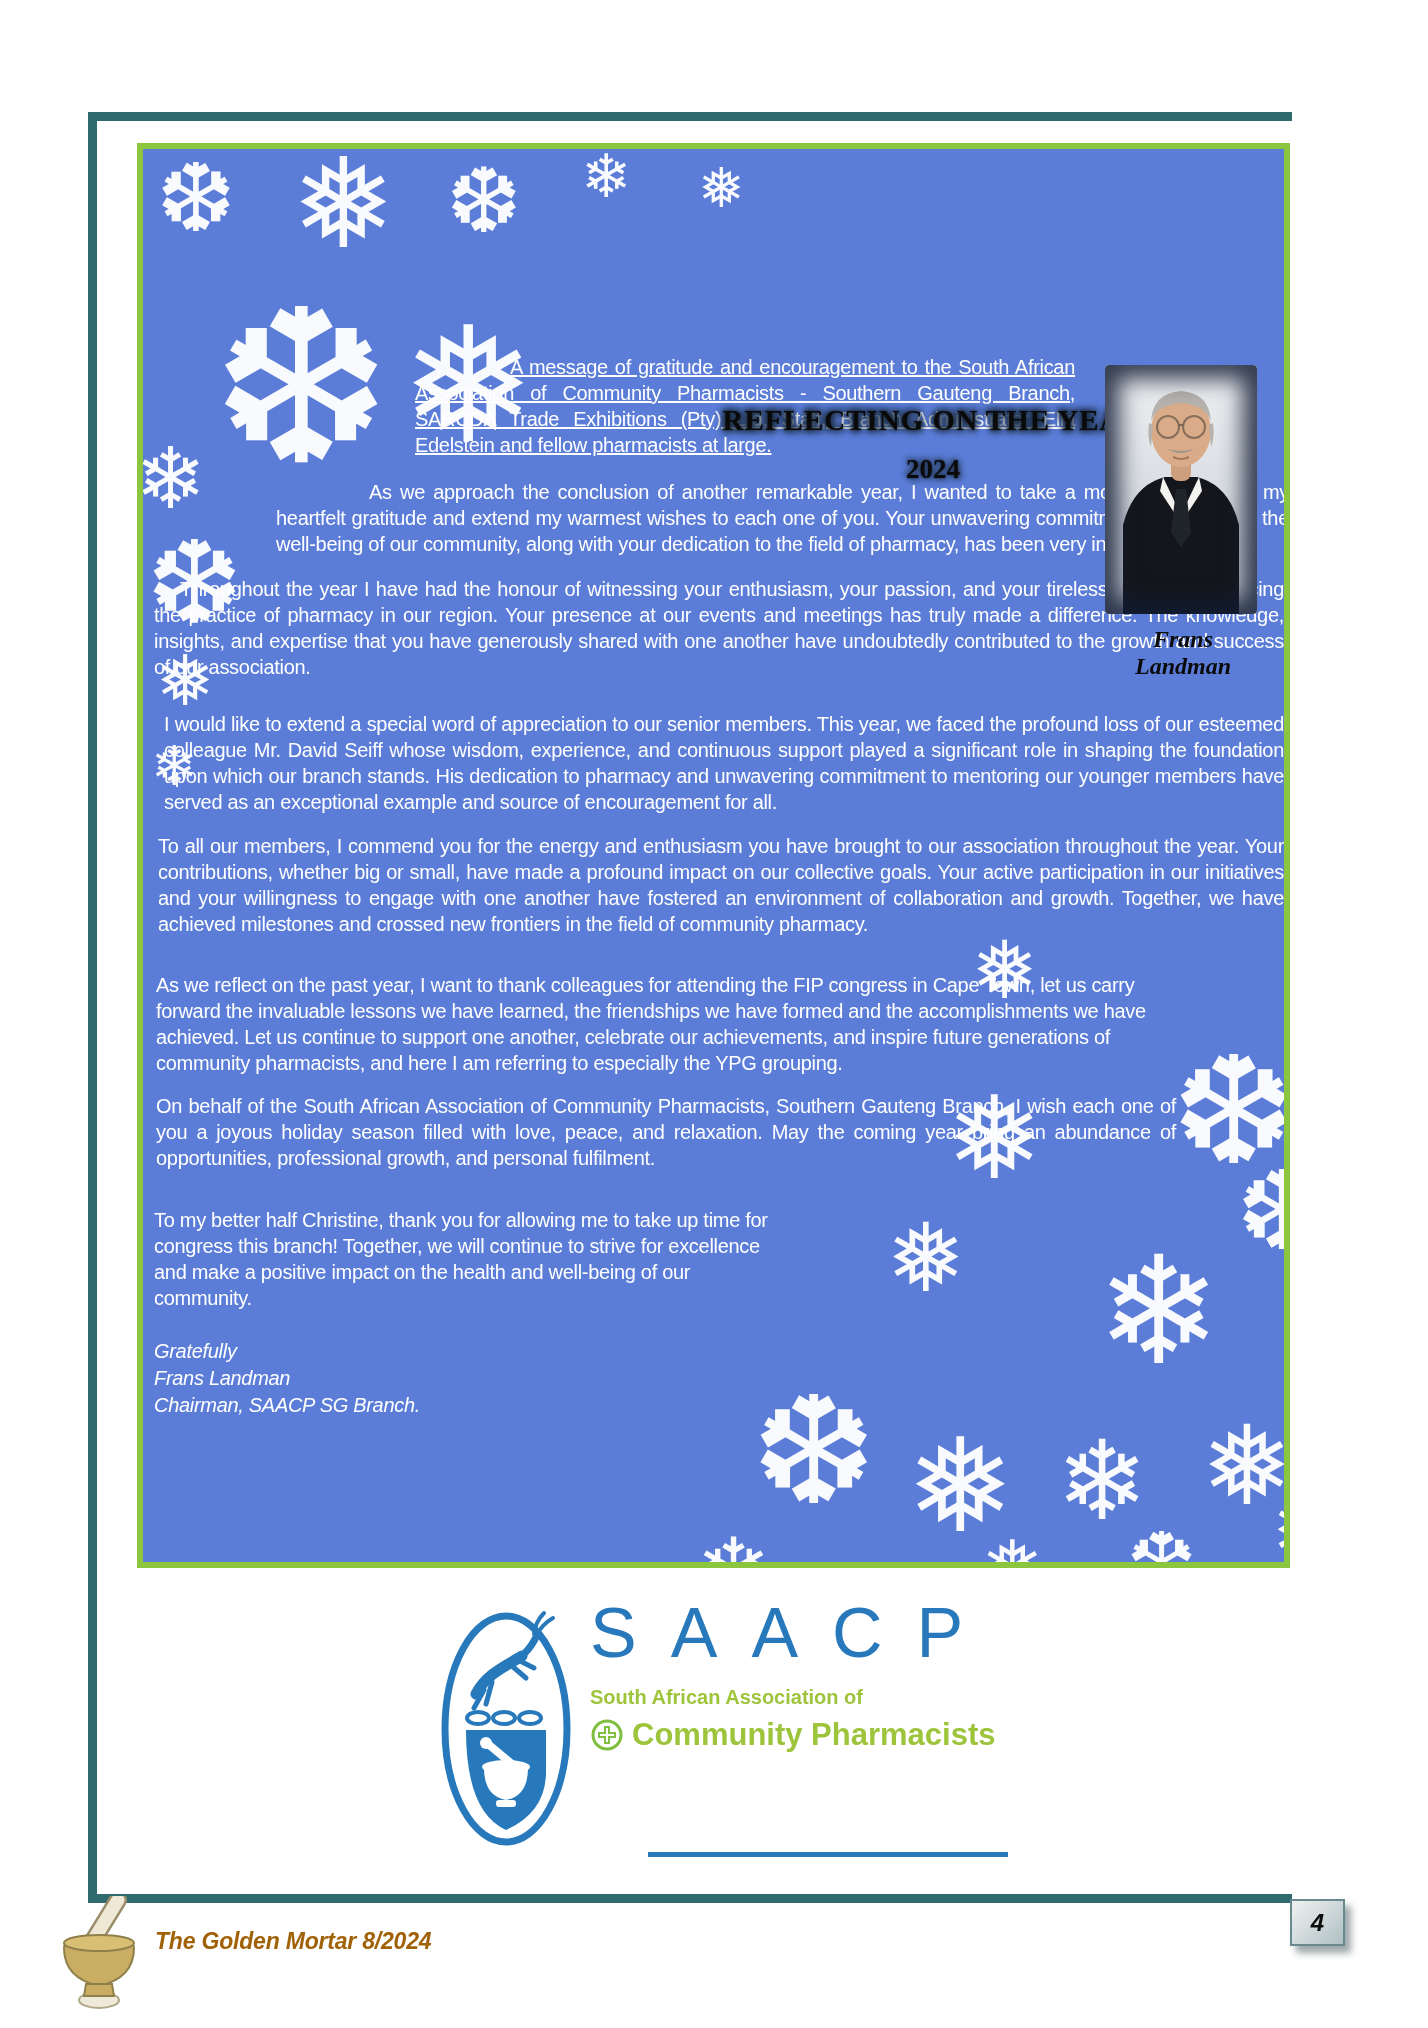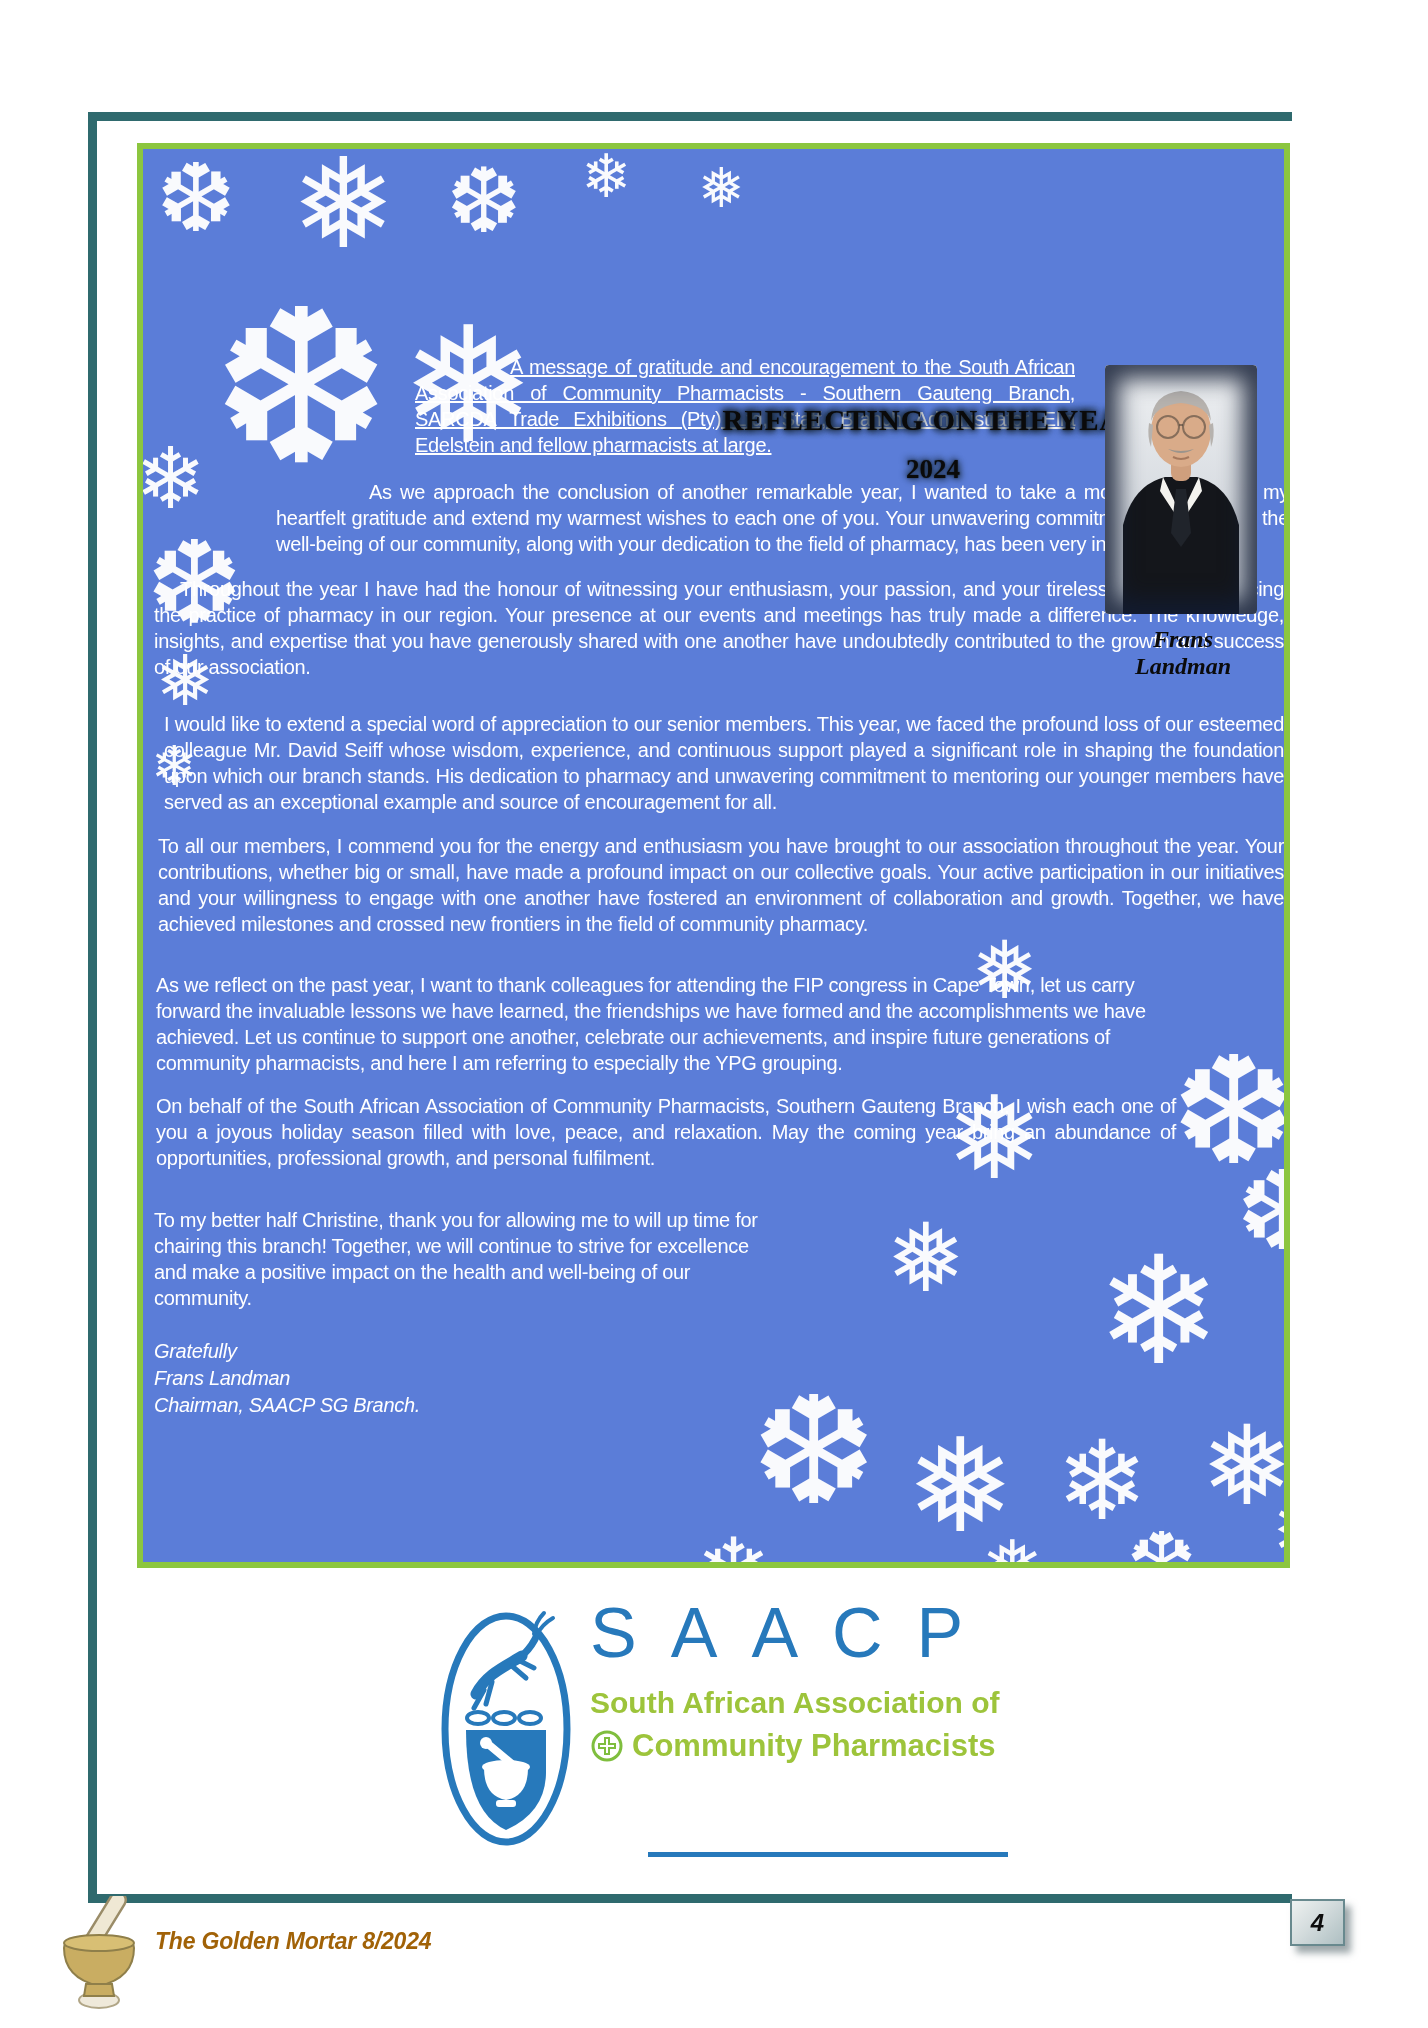--- a/index.html
+++ b/index.html
@@ -34,21 +34,21 @@
   
   .para{color:#ffffff;font-size:20px;line-height:26px;letter-spacing:-0.3px;white-space:normal;}
   .just{text-align:justify;}
   .sig{color:#ffffff;font-size:20px;line-height:27px;letter-spacing:-0.3px;white-space:pre-line;}
   
   .logo-block{position:absolute;left:440px;top:1598px;width:600px;height:280px;}
   .emblem{position:absolute;left:0;top:12px;}
   .logo-text{position:absolute;left:150px;top:0;width:450px;}
   .logo-acronym{font-size:70px;font-weight:400;letter-spacing:34px;color:var(--saacp_blue);
         line-height:1.0;white-space:nowrap;}
-  .logo-line1{margin-top:18px;font-size:30px;font-weight:bold;color:var(--saacp_green);white-space:nowrap;}
+  .logo-line1{margin-top:18px;font-size:20px;font-weight:bold;color:var(--saacp_green);white-space:nowrap;}
   .logo-line2-row{margin-top:8px;display:flex;align-items:center;gap:8px;}
   .logo-line2{font-size:31px;font-weight:bold;color:var(--saacp_green);white-space:nowrap;}
   .logo-underline{position:absolute;left:208px;top:254px;width:360px;height:5px;background:var(--saacp_blue);}
   
   .mortar-icon{position:absolute;left:56px;top:1896px;}
   .footer-title{position:absolute;left:155px;top:1928px;font-size:23px;font-weight:bold;font-style:italic;
         color:#a16207;letter-spacing:-0.2px;}
   .page-badge{position:absolute;left:1290px;top:1899px;width:55px;height:47px;box-sizing:border-box;
         border:2px solid #68898e;background:linear-gradient(135deg,#eef1f1 0%,#d4dcdd 45%,#aebfc2 100%);
         box-shadow:6px 7px 7px rgba(105,120,125,.65);
@@ -144,21 +144,21 @@
       <div class="para just" style="margin:19px 0 0 11px;width:1130px;text-indent:26px;">Throughout the year I have had the honour of witnessing your enthusiasm, your passion, and your tireless efforts in advancing the practice of pharmacy in our region. Your presence at our events and meetings has truly made a difference. The knowledge, insights, and expertise that you have generously shared with one another have undoubtedly contributed to the growth and success of our association.</div>
 
       <div class="para just" style="margin:31px 0 0 21px;width:1120px;">I would like to extend a special word of appreciation to our senior members.  This year, we faced the profound loss of our esteemed colleague Mr. David Seiff whose wisdom, experience, and continuous support played a significant role in shaping the foundation upon which our branch stands. His dedication to pharmacy and unwavering commitment to mentoring our younger members have served as an exceptional example and source of encouragement for all.</div>
 
       <div class="para just" style="margin:18px 0 0 15px;width:1126px;">To all our members, I commend you for the energy and enthusiasm you have brought to our association throughout the year. Your contributions, whether big or small, have made a profound impact on our collective goals. Your active participation in our initiatives and your willingness to engage with one another have fostered an environment of collaboration and growth. Together, we have achieved milestones and crossed new frontiers in the field of community pharmacy.</div>
 
       <div class="para" style="margin:35px 0 0 13px;width:1000px;">As we reflect on the past year, I want to thank colleagues for attending the FIP congress in Cape Town, let us carry forward the invaluable lessons we have learned, the friendships we have formed and the accomplishments we have achieved. Let us continue to support one another, celebrate our achievements, and inspire future generations of community pharmacists, and here I am referring to especially the YPG grouping.</div>
 
       <div class="para just" style="margin:17px 0 0 13px;width:1020px;">On behalf of the South African Association of Community Pharmacists, Southern Gauteng Branch, I wish each one of you a joyous holiday season filled with love, peace, and relaxation. May the coming year bring an abundance of opportunities, professional growth, and personal fulfilment.</div>
 
-      <div class="para" style="margin:36px 0 0 11px;width:625px;">To my better half Christine, thank you for allowing me to will up time for chairing this branch! Together, we will continue to strive for excellence and make a positive impact on the health and well-being of our community.</div>
+      <div class="para" style="margin:36px 0 0 11px;width:625px;">To my better half Christine, thank you for allowing me to take up time for congress this branch! Together, we will continue to strive for excellence and make a positive impact on the health and well-being of our community.</div>
 
       <div class="sig" style="margin:27px 0 4px 11px;font-style:italic;">Gratefully
 Frans Landman
 Chairman, SAACP SG Branch.</div>
     </div>
   </div>
 
   <div class="logo-block">
     <svg class="emblem" width="132" height="238" viewBox="0 0 132 238">
       <ellipse cx="66" cy="119" rx="61" ry="113" fill="#ffffff" stroke="#2779bb" stroke-width="7"></ellipse>

